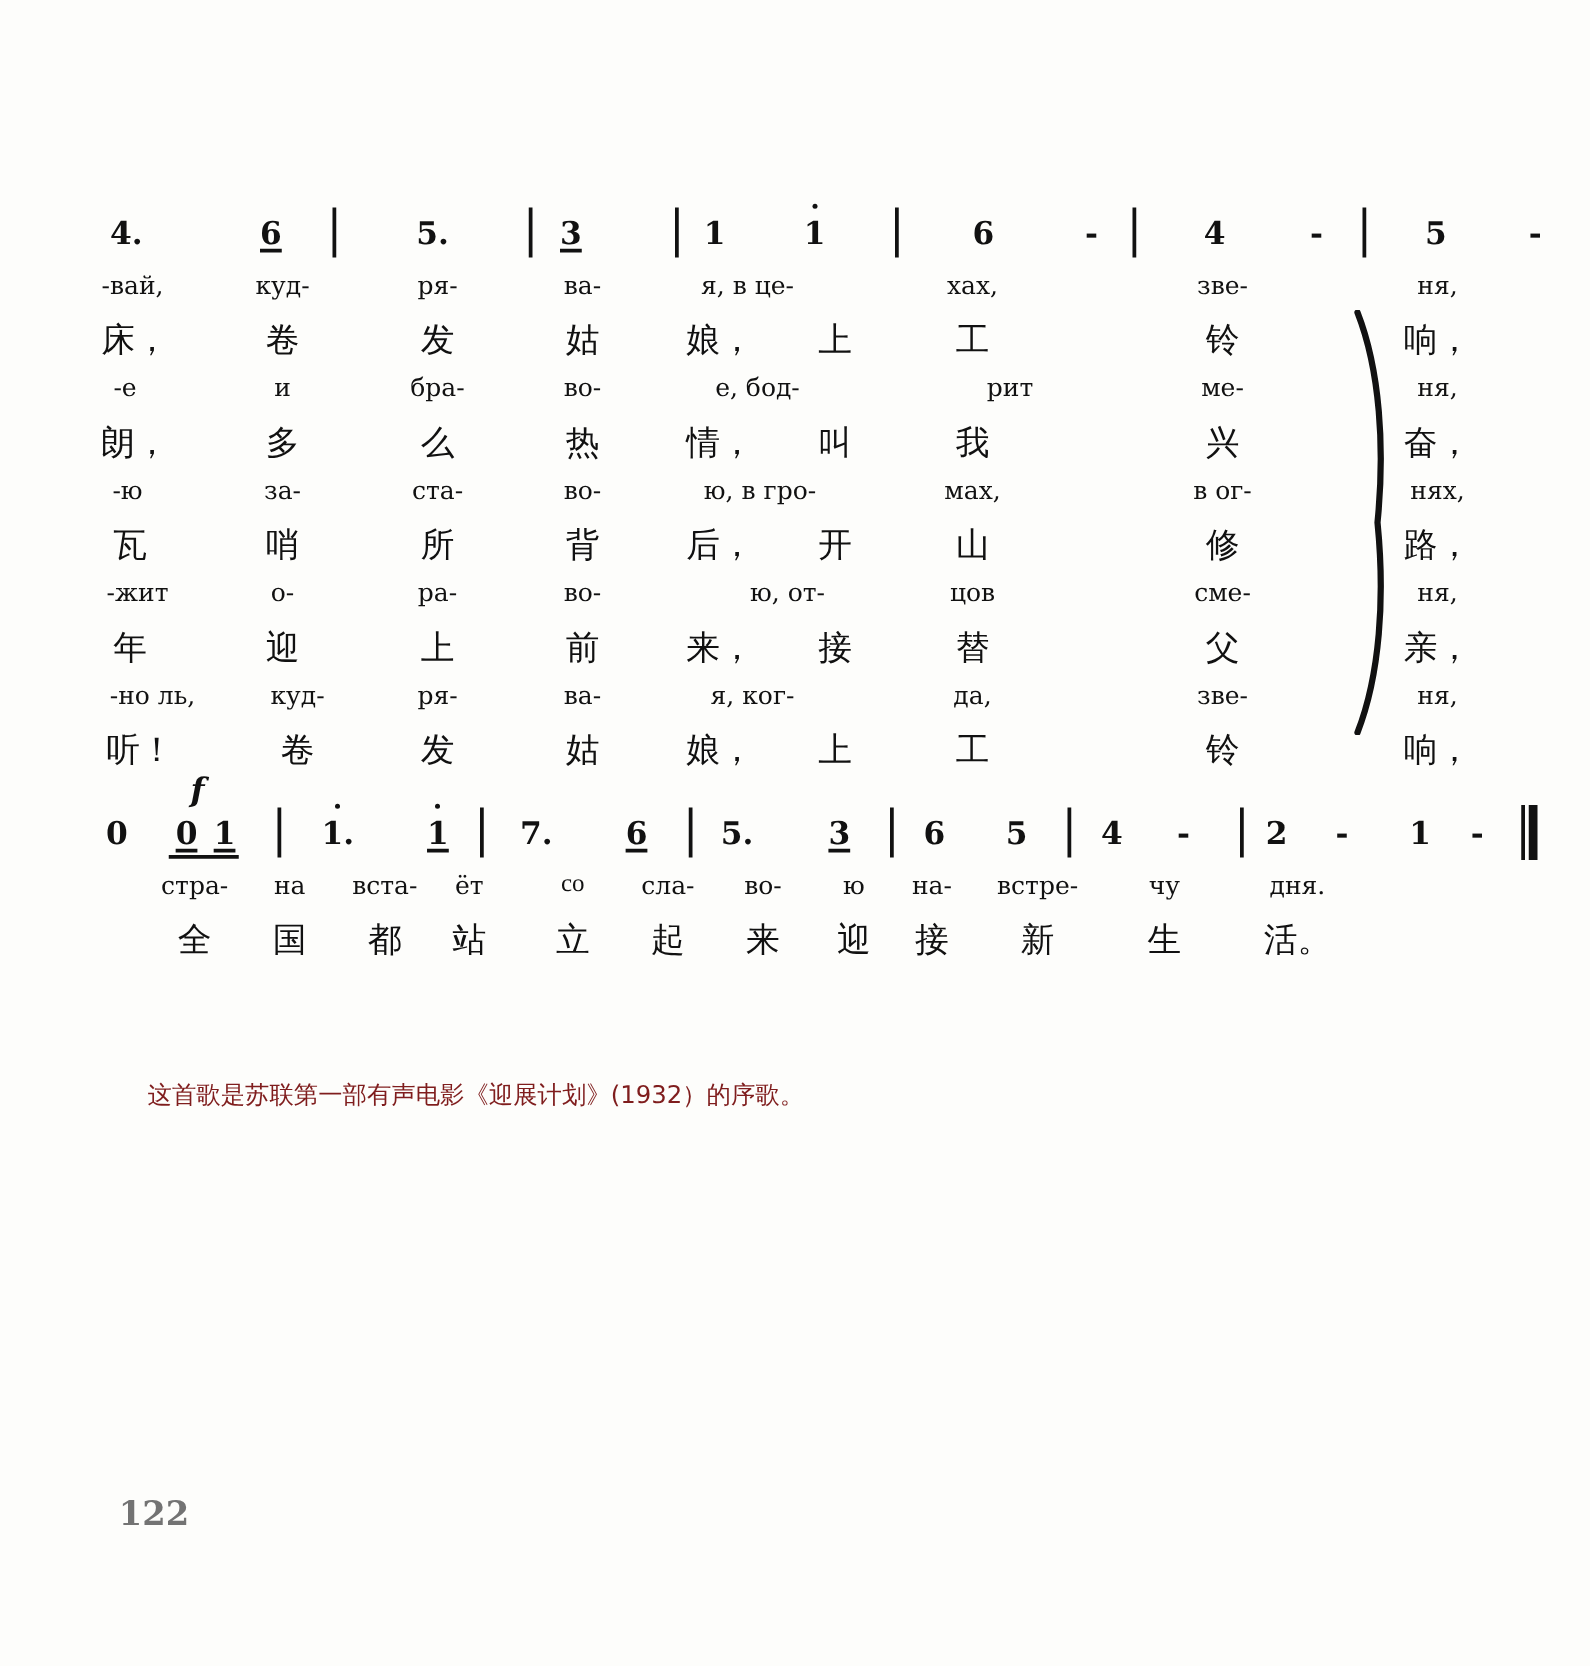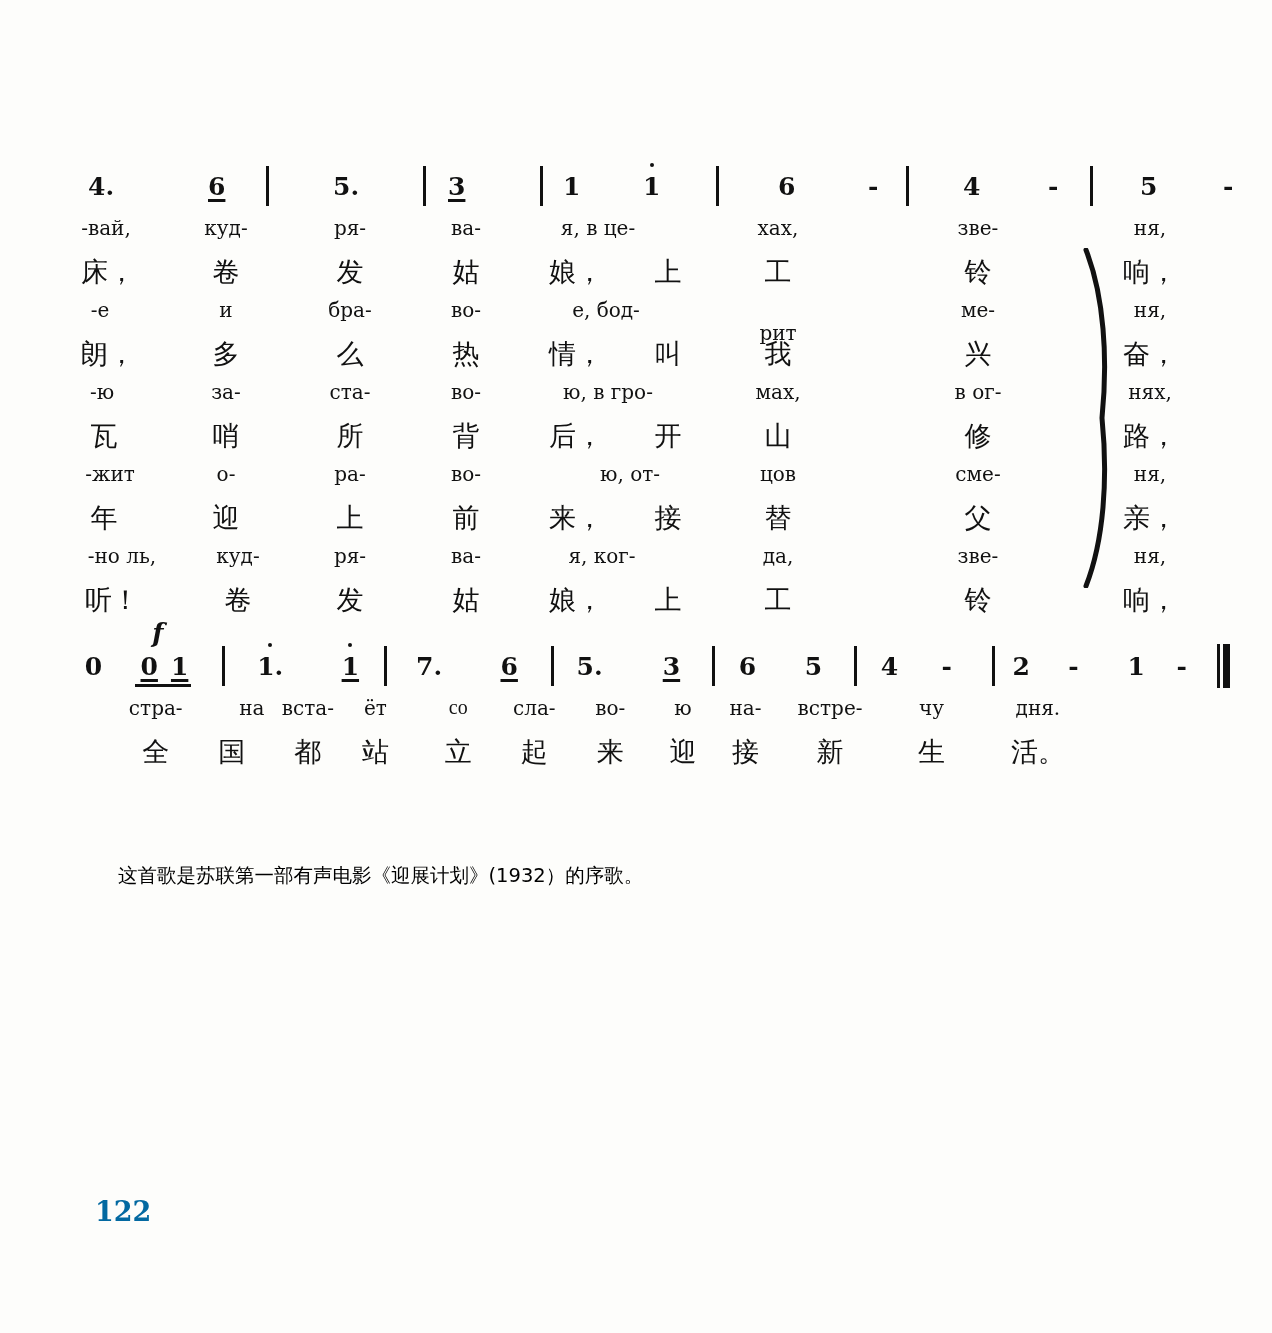--- a/index.html
+++ b/index.html
@@ -139,35 +139,35 @@
 
   
   .notes-text {
     position: absolute;
     left: 78px;
     top: 856px;
     width: 1128px;
     font-family: "DejaVu Sans", "Liberation Sans", sans-serif;
     font-size: 19.5px;
     line-height: 39px;
-    color: #000000;
+    color: #7f1d1d;
     text-align: justify;
   }
   .notes-text p {
     margin: 0 0 0 0;
     text-indent: 40px;
   }
   .page-number {
     position: absolute;
     left: 95px;
     top: 1196px;
     font-family: "DejaVu Serif", "Liberation Serif", serif;
     font-weight: bold;
     font-size: 27px;
-    color: #0369a1;
+    color: #737373;
   }
 </style>
 </head>
 <body>
 
 <div class="page">
 
   <div class="system" id="system-1">
     <div class="note-row">
         <div class="note" style="left: 10px;">4.</div>
@@ -210,21 +210,21 @@
           <span class="syl" style="left: 700px;">工</span>
           <span class="syl" style="left: 900px;">铃</span>
           <span class="syl" style="left: 1072px;">响，</span>
         </div>
         <div class="lyric-row">
           <span class="syl" style="left: 22px;">-е</span>
           <span class="syl" style="left: 148px;">и</span>
           <span class="syl" style="left: 272px;">бра-</span>
           <span class="syl" style="left: 388px;">во-</span>
           <span class="syl" style="left: 528px;">е, бод-</span>
-          <span class="syl" style="left: 700px; margin-top: 23px;">рит</span>
+          <span class="syl" style="left: 730px;">рит</span>
           <span class="syl" style="left: 900px;">ме-</span>
           <span class="syl" style="left: 1072px;">ня,</span>
         </div>
         <div class="lyric-row cn">
           <span class="syl" style="left: 30px;">朗，</span>
           <span class="syl" style="left: 148px;">多</span>
           <span class="syl" style="left: 272px;">么</span>
           <span class="syl" style="left: 388px;">热</span>
           <span class="syl" style="left: 498px;">情，</span>
           <span class="syl" style="left: 590px;">叫</span>
@@ -326,21 +326,21 @@
         <div class="endbar" style="left: 1139.06px;">
           <div class="thin"></div>
           <div class="thick"></div>
         </div>
         <div class="dynamic" style="left: 74.36px;">f</div>
         <div class="beam" style="left: 57.46px; top: 44px; width: 55.77px;"></div>
       </div>
     <div>
         <div class="lyric-row">
           <span class="syl" style="left: 77.74px;">стра-</span>
-          <span class="syl" style="left: 153.79px; margin-left: 20px;">на</span>
+          <span class="syl" style="left: 153.79px;">на</span>
           <span class="syl" style="left: 229.84px;">вста-</span>
           <span class="syl" style="left: 297.44px;">ёт</span>
           <span class="syl" style="left: 380.25px; font-family: Liberation Serif, serif;">со</span>
           <span class="syl" style="left: 456.3px; text-align: right;">сла-</span>
           <span class="syl" style="left: 532.35px;">во-</span>
           <span class="syl" style="left: 605.02px;">ю</span>
           <span class="syl" style="left: 667.55px;">на-</span>
           <span class="syl" style="left: 752.05px;">встре-</span>
           <span class="syl" style="left: 853.45px;">чу</span>
           <span class="syl" style="left: 959.92px;">дня.</span>

